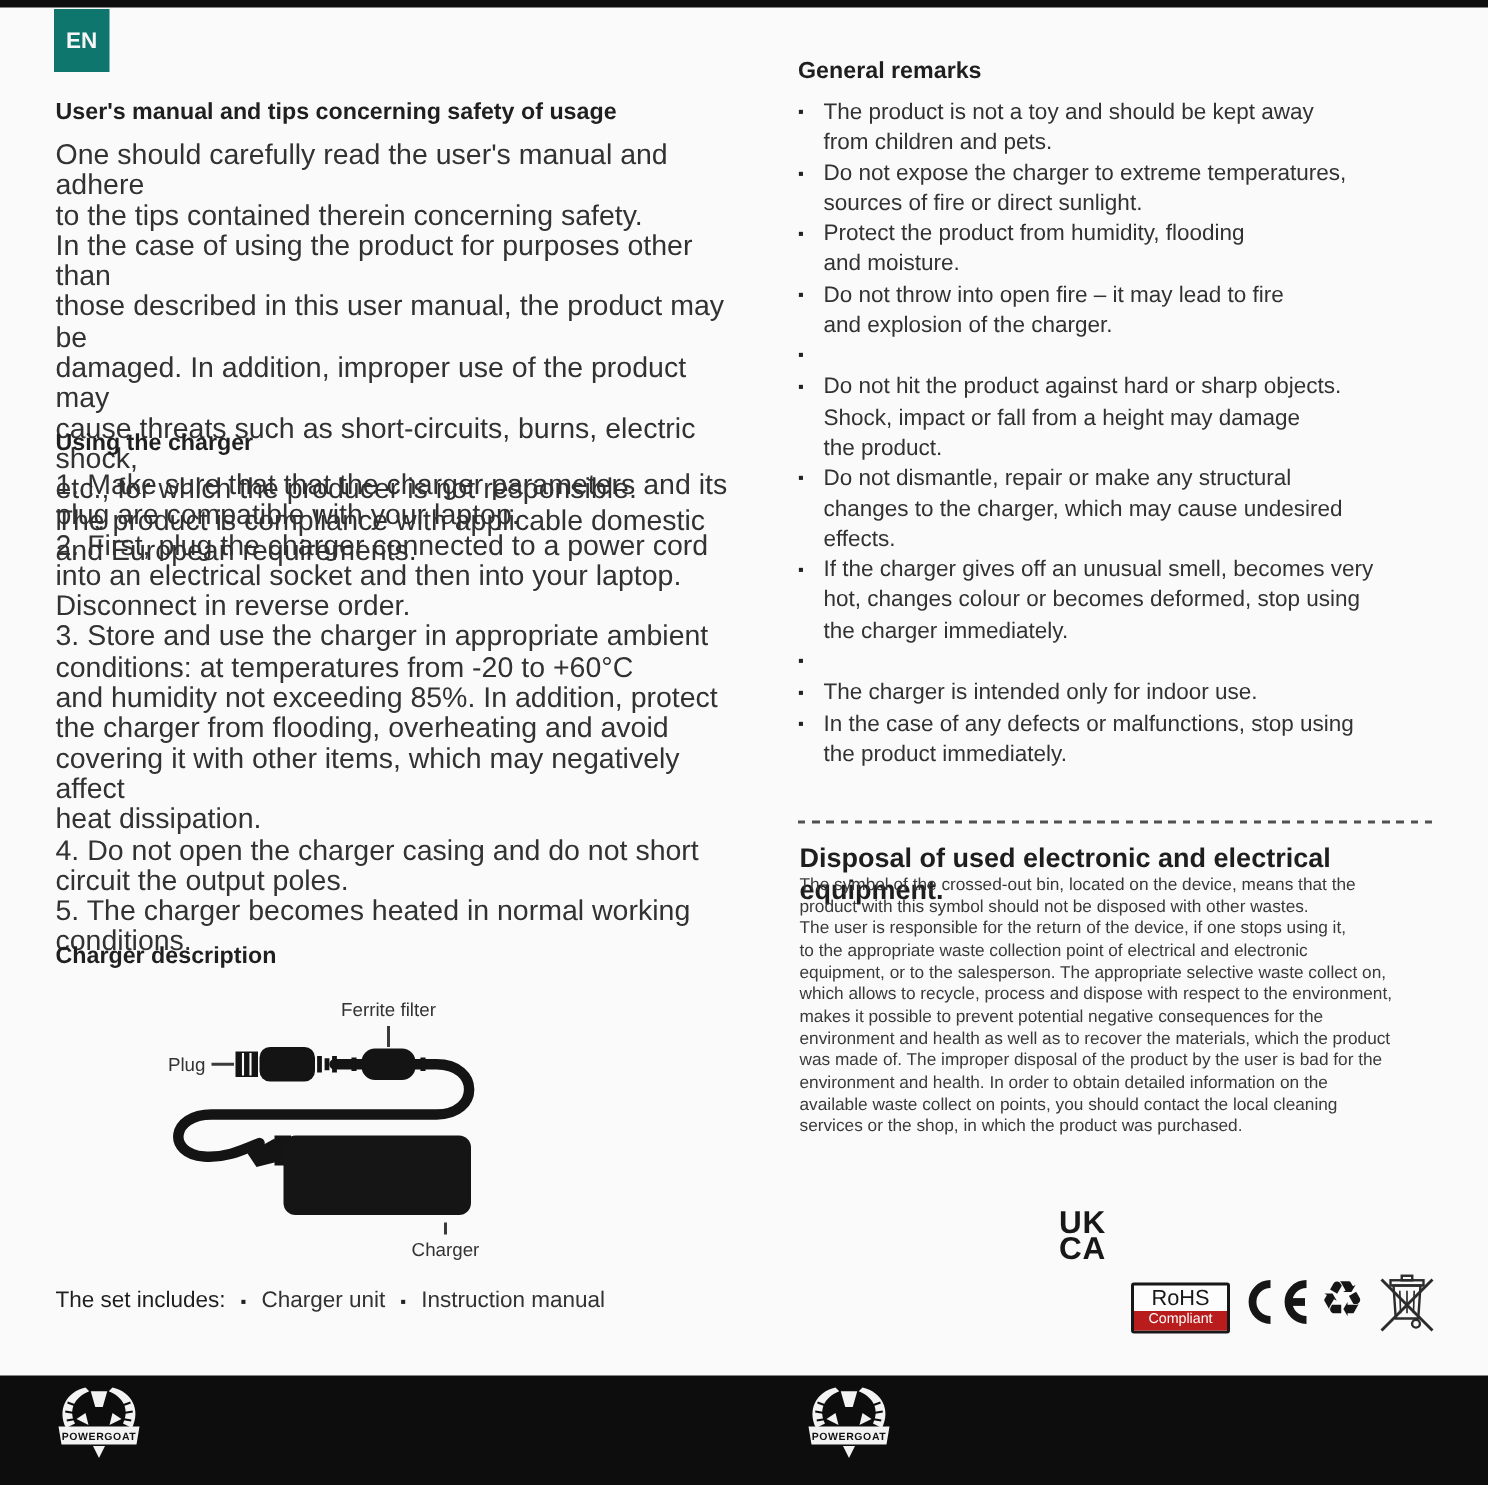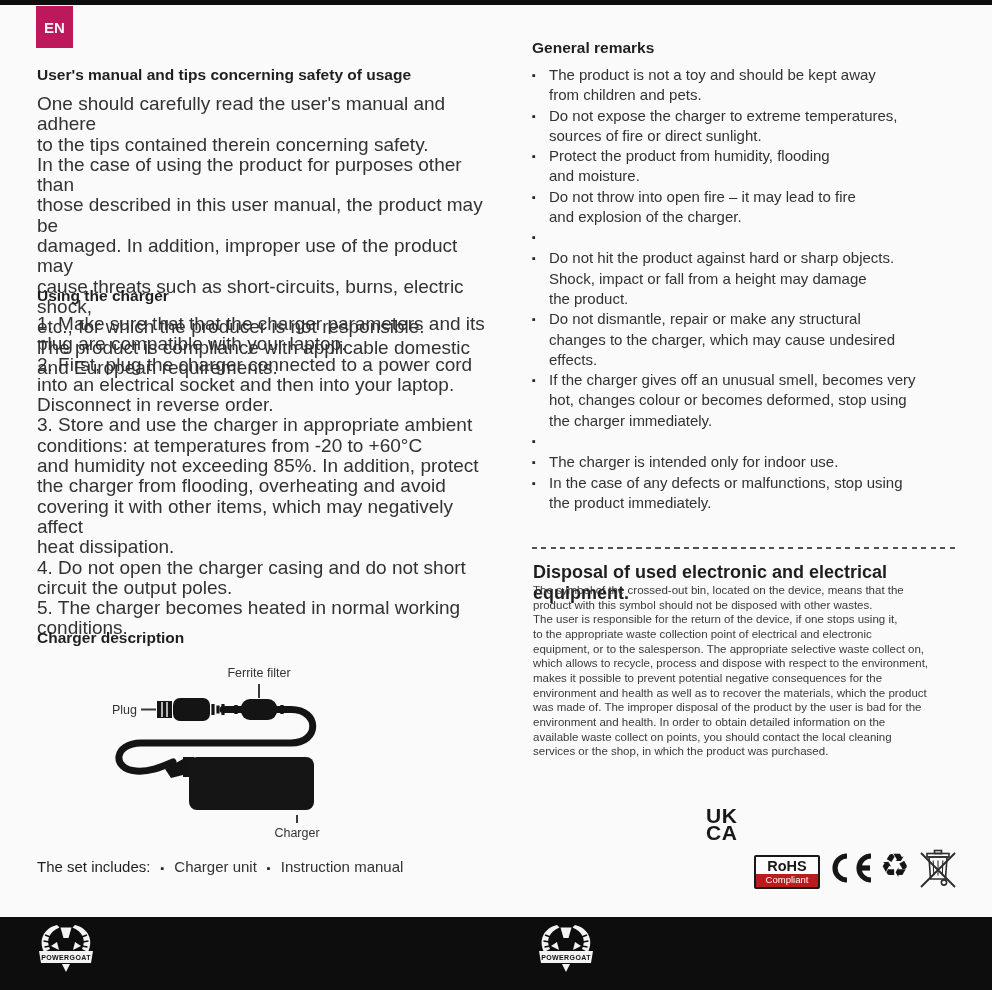--- a/index.html
+++ b/index.html
@@ -1,36 +1,36 @@
 <!DOCTYPE html>
 <html><head>
 <meta charset="utf-8">
 <style>
   html,body{margin:0;padding:0;background:#e9e9e9;}
   .page{position:relative;width:992px;height:990px;background:#fbfafa;overflow:hidden;
         font-family:"Liberation Sans",sans-serif;color:#323232;}
   .abs{position:absolute;}
   .topbar{left:0;top:0;width:992px;height:5px;background:#0e0e0e;}
-  .en-badge{left:36px;top:6px;width:37px;height:42px;background:#be185d;color:#f6f6f6;
+  .en-badge{left:36px;top:6px;width:37px;height:42px;background:#0f766e;color:#f6f6f6;
             display:flex;align-items:center;justify-content:center;font-weight:bold;font-size:15px;}
   .h{font-weight:bold;color:#1f1f1f;font-size:15.5px;}
   .txt{font-size:19px;line-height:20.3px;white-space:pre-line;}
   .small-h{font-weight:bold;font-size:18px;color:#1e1e1e;}
   .small{font-size:11.5px;line-height:14.65px;white-space:pre-line;color:#3a3a3a;}
   ul.remarks{list-style:none;margin:0;padding:0;width:432px;}
   .remark{display:flex;gap:9px;font-size:15px;line-height:20.3px;}
   .remark .blt{flex:0 0 8px;font-size:11px;line-height:21px;color:#222;}
   .remark .rtxt{white-space:pre-line;}
   .dashes{height:2px;background:repeating-linear-gradient(90deg,#515151 0 5px,transparent 5px 9.5px);}
   .setline{display:flex;align-items:baseline;gap:10px;font-size:15px;}
   .setline .lbl{font-weight:normal;color:#1f1f1f;}
   .setline .blt{font-size:11px;color:#222;}
   .ukca{font-weight:bold;font-size:21px;line-height:16.5px;color:#181818;letter-spacing:0.5px;}
   .rohs{width:62px;border:2.5px solid #181818;border-radius:2px;text-align:center;background:#fdfdfd;}
-  .rohs .top{font-weight:bold;font-size:14.5px;line-height:16px;color:#181818;padding:1px 0 0;}
+  .rohs .top{font-weight:normal;font-size:14.5px;line-height:16px;color:#181818;padding:1px 0 0;}
   .rohs .bot{background:#b91c1c;color:#fbfbfb;font-size:9.5px;line-height:12px;padding:0 2px 1px;}
   .recycle{font-family:"DejaVu Sans",sans-serif;font-size:33px;color:#161616;line-height:33px;}
   .bottombar{left:0;top:917px;width:992px;height:73px;background:#0d0d0d;}
   .goat-banner-text{font-family:"Liberation Sans",sans-serif;font-weight:bold;}
   svg text{font-family:"Liberation Sans",sans-serif;}
 </style>
 </head>
 <body>
 
 <div class="page">

